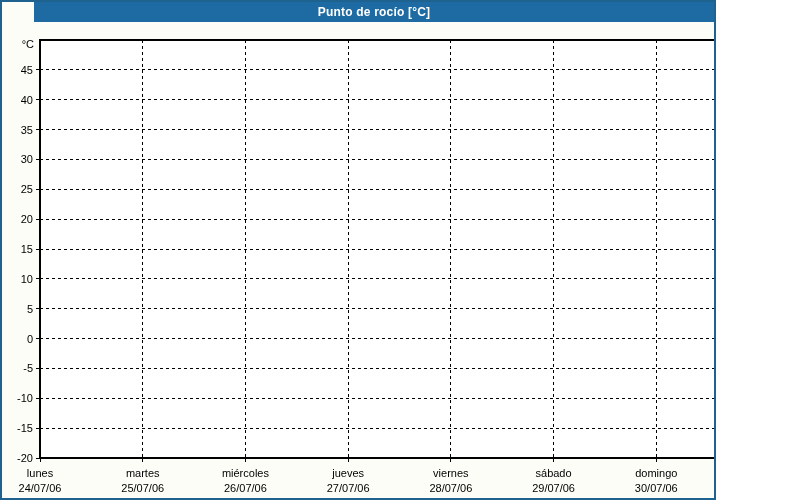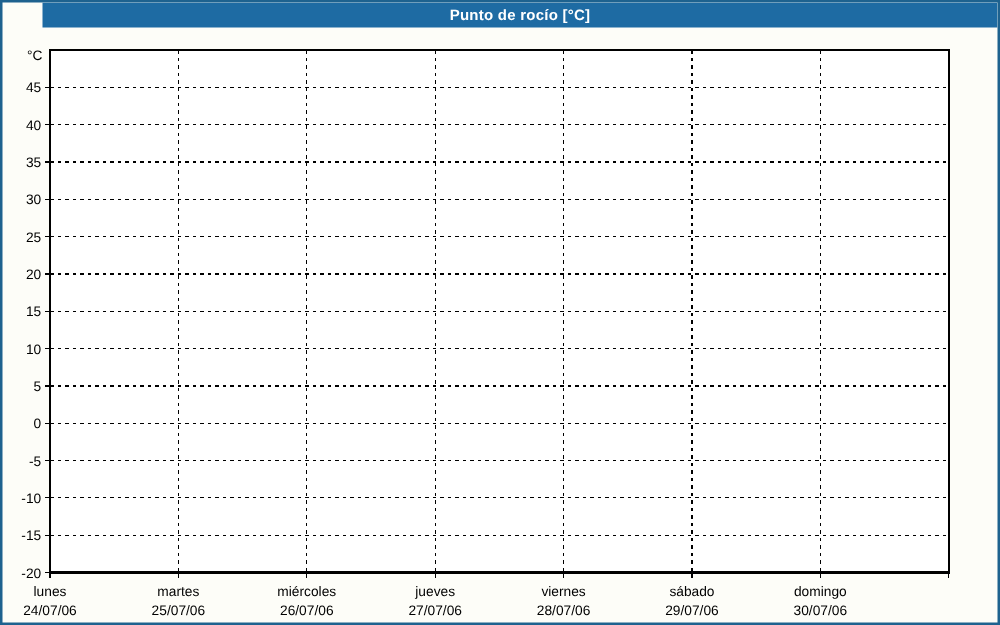--- a/index.html
+++ b/index.html
@@ -1,17 +1,17 @@
 <!DOCTYPE html>
 <html><head>
 <meta charset="utf-8">
 <style>
   html,body{margin:0;padding:0;background:#ffffff;}
   .page{
-    width:800px;height:500px;box-sizing:border-box;position:relative;
+    width:716px;height:500px;box-sizing:border-box;position:relative;
     border:2px solid #1e628f;background:#fdfdf8;overflow:hidden;
     font-family:"Liberation Sans",sans-serif;
     padding-left:32px;
   }
   .header{
     height:20px;background:#1e6ba3;display:flex;align-items:center;justify-content:center;
   }
   .header .title{
     color:#ffffff;font-size:12px;font-weight:bold;letter-spacing:0.2px;
   }

